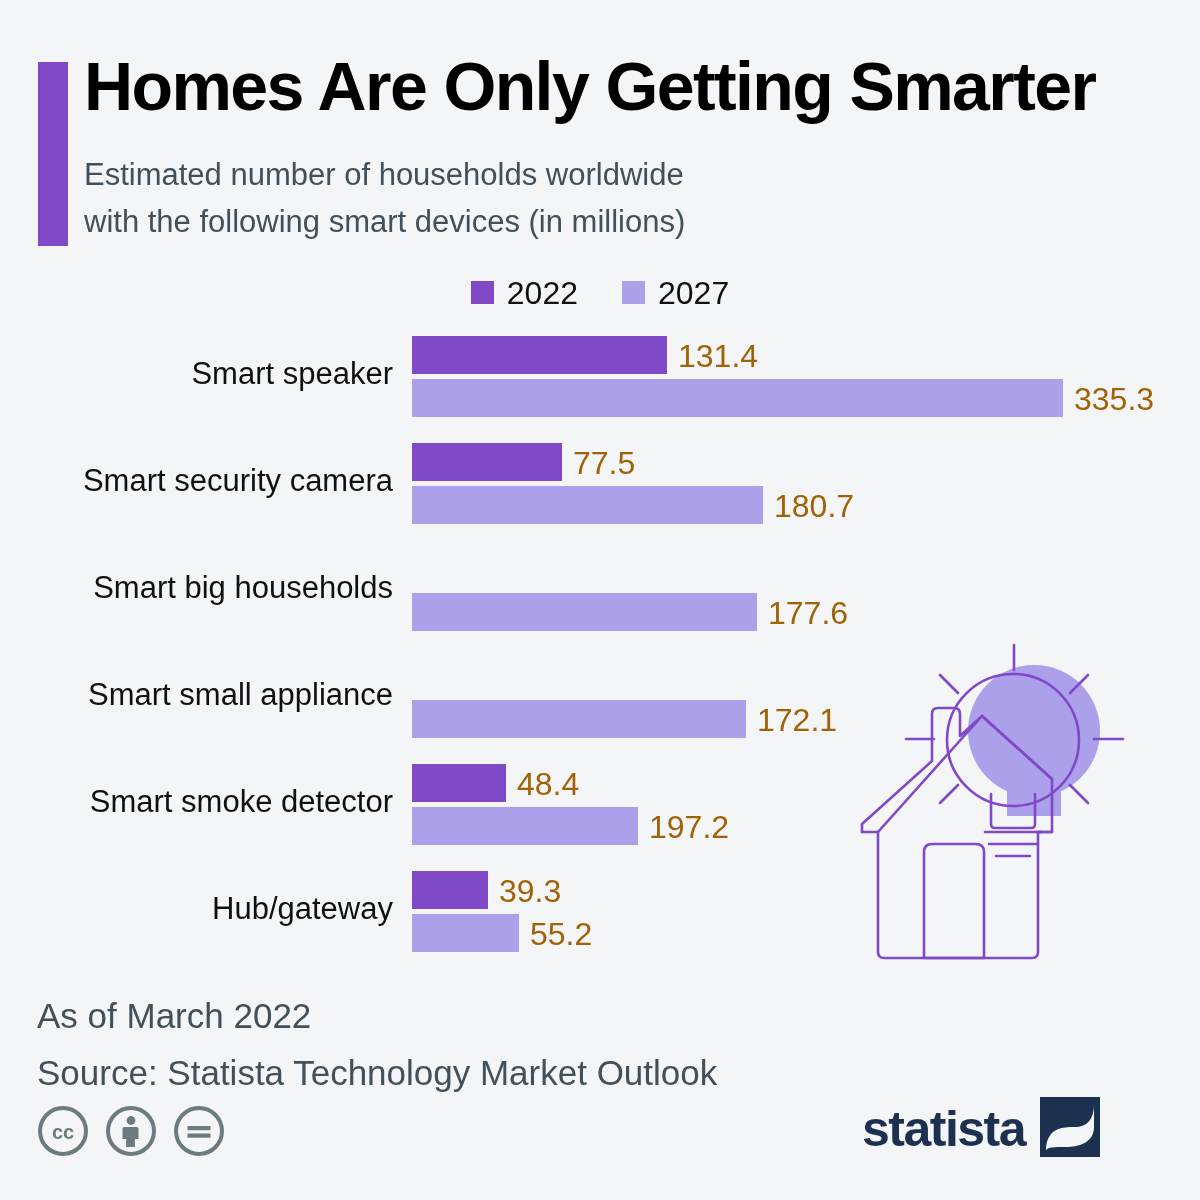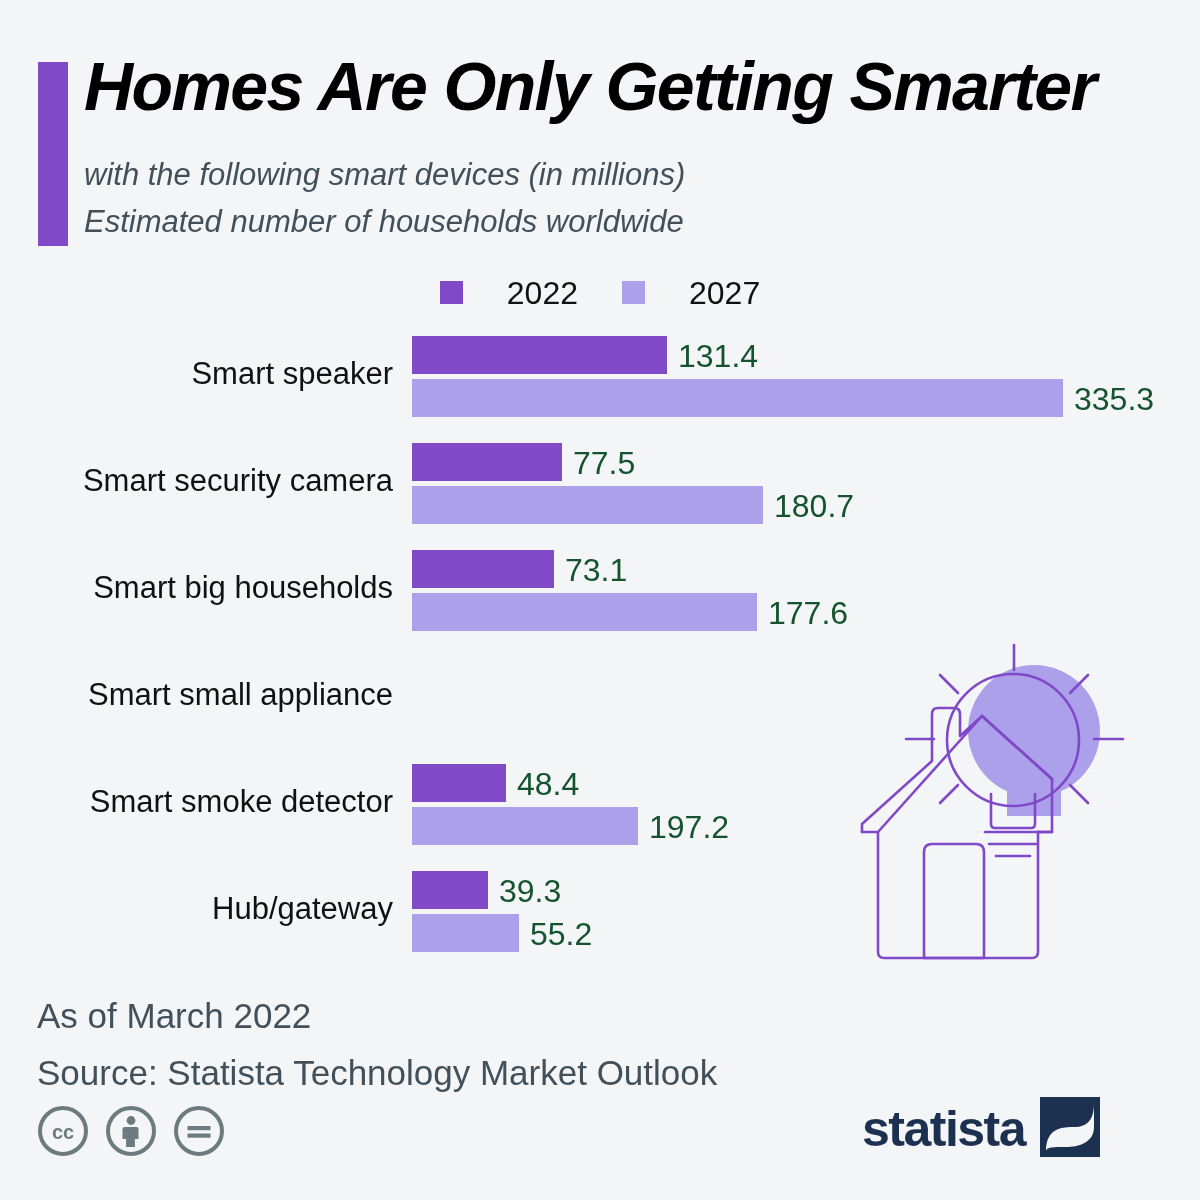--- a/index.html
+++ b/index.html
@@ -14,21 +14,20 @@
     overflow: hidden;
     position: relative;
   }
 
   
   .header {
     position: absolute;
     left: 0; top: 0;
     width: 1200px;
     height: 270px;
-    font-style: italic;
   }
   .accent-bar {
     position: absolute;
     left: 38px; top: 62px;
     width: 30px; height: 184px;
     background: #8049c8;
   }
   .title {
     position: absolute;
     left: 84px; top: 52px;
@@ -68,21 +67,20 @@
   .legend-swatch {
     width: 23px; height: 23px;
     flex: none;
   }
   .legend-label {
     font-size: 32px;
     color: #111111;
     line-height: 1;
     position: relative;
     top: 1px;
-    margin-left: 31px;
   }
 
   
   .chart {
     position: absolute;
     left: 0; top: 330px;
     width: 1200px;
     height: 630px;
   }
   .row {
@@ -112,21 +110,21 @@
     align-items: center;
   }
   .bar-wrap.b1 { top: 6px; }
   .bar-wrap.b2 { top: 49px; }
   .bar {
     height: 38px;
     flex: none;
   }
   .bar-value {
     font-size: 32px;
-    color: #14532d;
+    color: #a16207;
     margin-left: 11px;
     white-space: nowrap;
     line-height: 1;
     position: relative;
     top: 1px;
   }
 
   
   .illustration {
     position: absolute;
@@ -164,22 +162,22 @@
     line-height: 1;
   }
 </style>
 </head>
 <body>
 
 <div class="header">
   <div class="accent-bar"></div>
   <div class="title">Homes Are Only Getting Smarter</div>
   <div class="subtitle">
+    <div>Estimated number of households worldwide</div>
     <div>with the following smart devices (in millions)</div>
-    <div>Estimated number of households worldwide</div>
   </div>
 </div>
 
 <div class="legend">
   <div class="legend-item">
     <span class="legend-swatch" style="background:#8049c8"></span>
     <span class="legend-label">2022</span>
   </div>
   <div class="legend-item">
     <span class="legend-swatch" style="background:#ada0eb"></span>
@@ -208,32 +206,32 @@
       <div class="bar-value">77.5</div>
     </div>
     <div class="bar-wrap b2">
       <div class="bar" style="width:351px;background:#ada0eb"></div>
       <div class="bar-value">180.7</div>
     </div>
   </div>
 
   <div class="row" style="top:214px">
     <div class="row-label">Smart big households</div>
-    <div class="bar-wrap b1">
-      <div class="bar" style="width:142px;background:#8049c8"></div>
-      <div class="bar-value">73.1</div>
-    </div>
     <div class="bar-wrap b2">
       <div class="bar" style="width:345px;background:#ada0eb"></div>
       <div class="bar-value">177.6</div>
     </div>
   </div>
 
   <div class="row" style="top:321px">
     <div class="row-label">Smart small appliance</div>
+    <div class="bar-wrap b2">
+      <div class="bar" style="width:334px;background:#ada0eb"></div>
+      <div class="bar-value">172.1</div>
+    </div>
   </div>
 
   <div class="row" style="top:428px">
     <div class="row-label">Smart smoke detector</div>
     <div class="bar-wrap b1">
       <div class="bar" style="width:94px;background:#8049c8"></div>
       <div class="bar-value">48.4</div>
     </div>
     <div class="bar-wrap b2">
       <div class="bar" style="width:226px;background:#ada0eb"></div>

